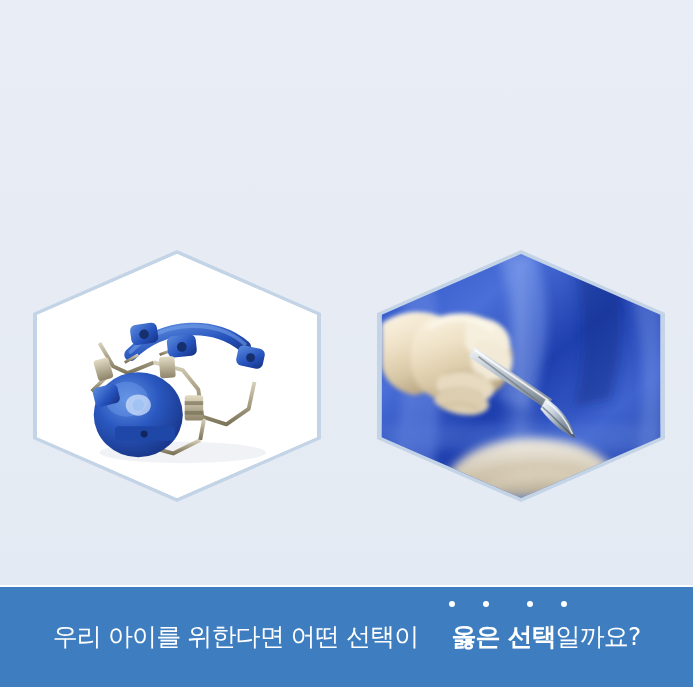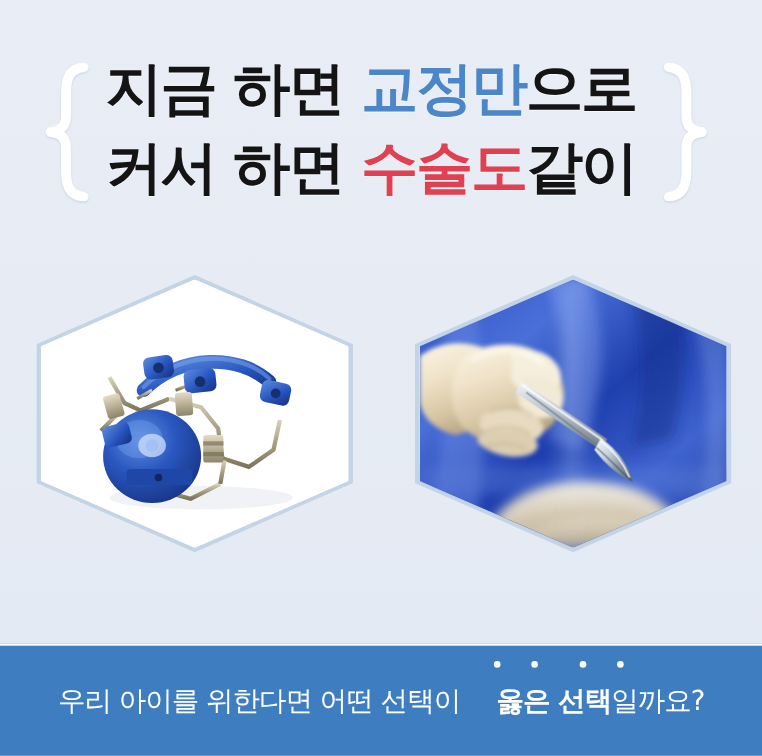--- a/index.html
+++ b/index.html
@@ -118,42 +118,20 @@
   .dots i:nth-child(3){left:78px;}
   .dots i:nth-child(4){left:112px;}
 </style>
 </head>
 <body>
 
 <div class="page">
 
   <div class="bg-top"></div>
 
-  <div class="headline">
-
-    <div class="brace brace-left">
-      <svg viewBox="0 0 46 126" xmlns="http://www.w3.org/2000/svg" aria-hidden="true">
-        <path d="M36 4 C22 6 20 16 20 28 L20 48 C20 58 15 62 6 63 C15 64 20 68 20 78 L20 98
-                 C20 110 22 120 36 122" fill="none" stroke="#ffffff" stroke-width="9" stroke-linecap="round" stroke-linejoin="round"></path>
-      </svg>
-    </div>
-
-    <div class="brace brace-right">
-      <svg viewBox="0 0 46 126" xmlns="http://www.w3.org/2000/svg" aria-hidden="true">
-        <path d="M10 4 C24 6 26 16 26 28 L26 48 C26 58 31 62 40 63 C31 64 26 68 26 78 L26 98
-                 C26 110 24 120 10 122" fill="none" stroke="#ffffff" stroke-width="9" stroke-linecap="round" stroke-linejoin="round"></path>
-      </svg>
-    </div>
-
-    <div class="hl-lines">
-      <div class="hl-line l1"><span>지금 하면 </span><span class="hl-blue">교정만</span><span>으로</span></div>
-
-      <div class="hl-line l2"><span>커서 하면 </span><span class="hl-red">수술도</span><span>같이</span></div>
-    </div>
-  </div>
 
   <div class="hexrow">
 
     <div class="hexwrap left">
       <div class="hex-outer"></div>
       <div class="hex-inner">
         <div class="appliance">
           <svg viewBox="0 0 288 252" xmlns="http://www.w3.org/2000/svg" aria-hidden="true">
             <defs>
               <radialGradient id="chinCup" cx="38%" cy="32%" r="78%">

